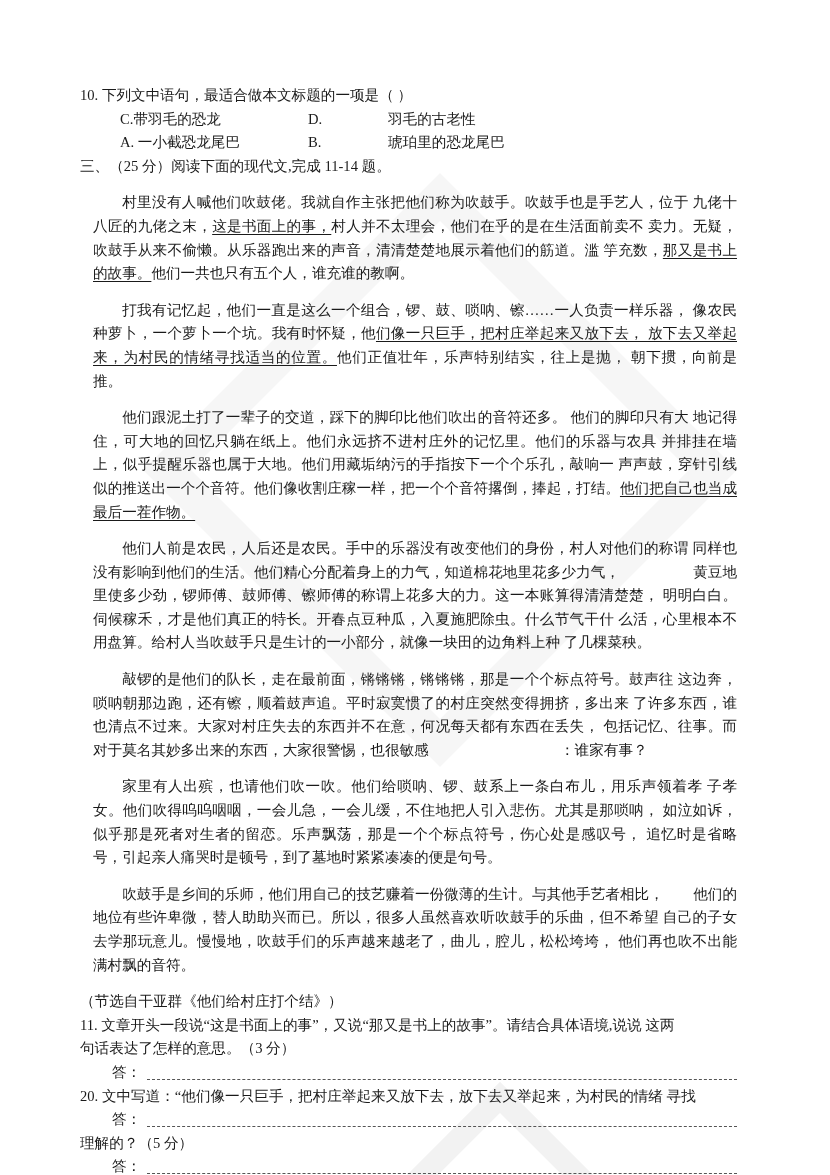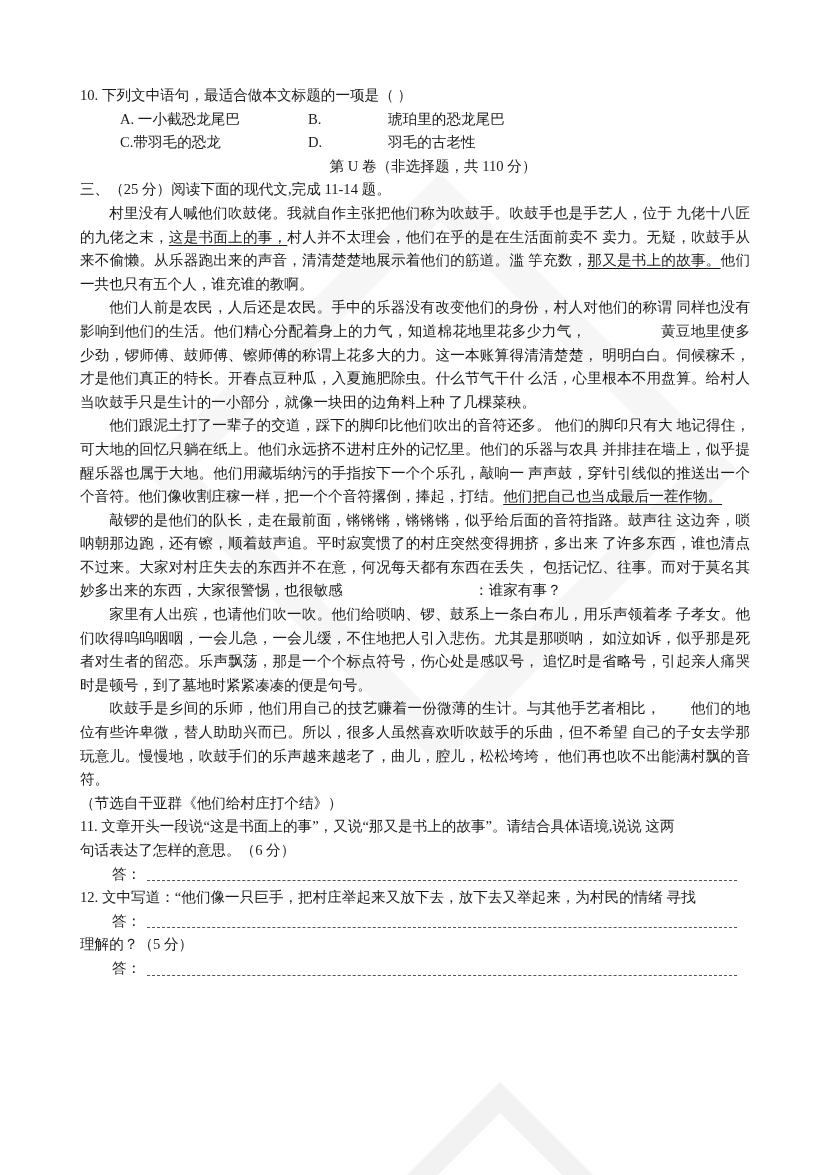--- a/index.html
+++ b/index.html
@@ -33,21 +33,21 @@
     }
     .opt-row .optA { width: 188px; }
     .opt-row .optB-letter { width: 80px; }
     .center {
       text-align: center;
       padding-left: 36px;
     }
     .para {
       text-indent: 2em;
       text-align: justify;
-      margin: 0;
+      margin: 13px;
     }
     u {
       text-decoration: underline;
       text-underline-offset: 3px;
     }
     .source {
       padding-right: 0px;
     }
     .answer {
       display: flex;
@@ -88,65 +88,67 @@
 <body>
 
 <div class="watermark"></div>
 <div class="watermark2"></div>
 
 <div class="page">
 
   <div class="line">10. 下列文中语句，最适合做本文标题的一项是（  ）</div>
 
   <div class="opt-row">
+    <span class="optA">C.带羽毛的恐龙</span>
+    <span class="optB-letter">D.</span>
+    <span>羽毛的古老性</span>
+  </div>
+  <div class="opt-row">
     <span class="optA">A. 一小截恐龙尾巴</span>
     <span class="optB-letter">B.</span>
     <span>琥珀里的恐龙尾巴</span>
   </div>
-  <div class="opt-row">
-    <span class="optA">C.带羽毛的恐龙</span>
-    <span class="optB-letter">D.</span>
-    <span>羽毛的古老性</span>
-  </div>
 
-  <div class="center">第 U 卷（非选择题，共 110 分）</div>
 
   <div class="line">三、（25 分）阅读下面的现代文,完成 11-14 题。</div>
 
   <p class="para">
     <span>村里没有人喊他们吹鼓佬。我就自作主张把他们称为吹鼓手。吹鼓手也是手艺人，位于 九佬十八匠的九佬之末，</span><u>这是书面上的事，</u><span>村人并不太理会，他们在乎的是在生活面前卖不 卖力。无疑，吹鼓手从来不偷懒。从乐器跑出来的声音，清清楚楚地展示着他们的筋道。滥 竽充数，</span><u>那又是书上的故事。</u><span>他们一共也只有五个人，谁充谁的教啊。</span>
   </p>
 
-
-  <p class="para">他们人前是农民，人后还是农民。手中的乐器没有改变他们的身份，村人对他们的称谓 同样也没有影响到他们的生活。他们精心分配着身上的力气，知道棉花地里花多少力气，　　　　　黄豆地里使多少劲，锣师傅、鼓师傅、镲师傅的称谓上花多大的力。这一本账算得清清楚楚， 明明白白。伺候稼禾，才是他们真正的特长。开春点豆种瓜，入夏施肥除虫。什么节气干什 么活，心里根本不用盘算。给村人当吹鼓手只是生计的一小部分，就像一块田的边角料上种 了几棵菜秧。</p>
+  <p class="para">
+    <span>打我有记忆起，他们一直是这么一个组合，锣、鼓、唢呐、镲……一人负责一样乐器， 像农民种萝卜，一个萝卜一个坑。我有时怀疑，他</span><u>们像一只巨手，把村庄举起来又放下去， 放下去又举起来，为村民的情绪寻找适当的位置。</u><span>他们正值壮年，乐声特别结实，往上是抛， 朝下掼，向前是推。</span>
+  </p>
 
   <p class="para">
     <span>他们跟泥土打了一辈子的交道，踩下的脚印比他们吹出的音符还多。 他们的脚印只有大 地记得住，可大地的回忆只躺在纸上。他们永远挤不进村庄外的记忆里。他们的乐器与农具 并排挂在墙上，似乎提醒乐器也属于大地。他们用藏垢纳污的手指按下一个个乐孔，敲响一 声声鼓，穿针引线似的推送出一个个音符。他们像收割庄稼一样，把一个个音符撂倒，捧起，打结。</span><u>他们把自己也当成最后一茬作物。</u>
   </p>
 
-  <p class="para">敲锣的是他们的队长，走在最前面，锵锵锵，锵锵锵，似乎给后面的音符指路。鼓声往 这边奔，唢呐朝那边跑，还有镲，顺着鼓声追。平时寂寞惯了的村庄突然变得拥挤，多出来 了许多东西，谁也清点不过来。大家对村庄失去的东西并不在意，何况每天都有东西在丢失， 包括记忆、往事。而对于莫名其妙多出来的东西，大家很警惕，也很敏感　　　　　　　　　：谁家有事？</p>
+  <p class="para">他们人前是农民，人后还是农民。手中的乐器没有改变他们的身份，村人对他们的称谓 同样也没有影响到他们的生活。他们精心分配着身上的力气，知道棉花地里花多少力气，　　　　　黄豆地里使多少劲，锣师傅、鼓师傅、镲师傅的称谓上花多大的力。这一本账算得清清楚楚， 明明白白。伺候稼禾，才是他们真正的特长。开春点豆种瓜，入夏施肥除虫。什么节气干什 么活，心里根本不用盘算。给村人当吹鼓手只是生计的一小部分，就像一块田的边角料上种 了几棵菜秧。</p>
+
+  <p class="para">敲锣的是他们的队长，走在最前面，锵锵锵，锵锵锵，那是一个个标点符号。鼓声往 这边奔，唢呐朝那边跑，还有镲，顺着鼓声追。平时寂寞惯了的村庄突然变得拥挤，多出来 了许多东西，谁也清点不过来。大家对村庄失去的东西并不在意，何况每天都有东西在丢失， 包括记忆、往事。而对于莫名其妙多出来的东西，大家很警惕，也很敏感　　　　　　　　　：谁家有事？</p>
 
 
   <p class="para">家里有人出殡，也请他们吹一吹。他们给唢呐、锣、鼓系上一条白布儿，用乐声领着孝 子孝女。他们吹得呜呜咽咽，一会儿急，一会儿缓，不住地把人引入悲伤。尤其是那唢呐， 如泣如诉，似乎那是死者对生者的留恋。乐声飘荡，那是一个个标点符号，伤心处是感叹号， 追忆时是省略号，引起亲人痛哭时是顿号，到了墓地时紧紧凑凑的便是句号。</p>
 
   <p class="para">吹鼓手是乡间的乐师，他们用自己的技艺赚着一份微薄的生计。与其他手艺者相比，　　他们的地位有些许卑微，替人助助兴而已。所以，很多人虽然喜欢听吹鼓手的乐曲，但不希望 自己的子女去学那玩意儿。慢慢地，吹鼓手们的乐声越来越老了，曲儿，腔儿，松松垮垮， 他们再也吹不出能满村飘的音符。</p>
 
   <div class="source">（节选自干亚群《他们给村庄打个结》）</div>
 
   <div>
     <div class="line">11. 文章开头一段说“这是书面上的事”，又说“那又是书上的故事”。请结合具体语境,说说 这两</div>
-    <div class="line">句话表达了怎样的意思。（6 分）</div>
+    <div class="line">句话表达了怎样的意思。（3 分）</div>
     <div class="answer">
       <span>答：</span>
       <span class="blank"></span>
     </div>
   </div>
 
   <div>
-    <div class="line">12. 文中写道：“他们像一只巨手，把村庄举起来又放下去，放下去又举起来，为村民的情绪 寻找</div>
+    <div class="line">20. 文中写道：“他们像一只巨手，把村庄举起来又放下去，放下去又举起来，为村民的情绪 寻找</div>
     <div class="answer">
       <span>答：</span>
       <span class="blank"></span>
     </div>
   </div>
 
   <div>
     <div class="line">理解的？（5 分）</div>
     <div class="answer">
       <span>答：</span>

